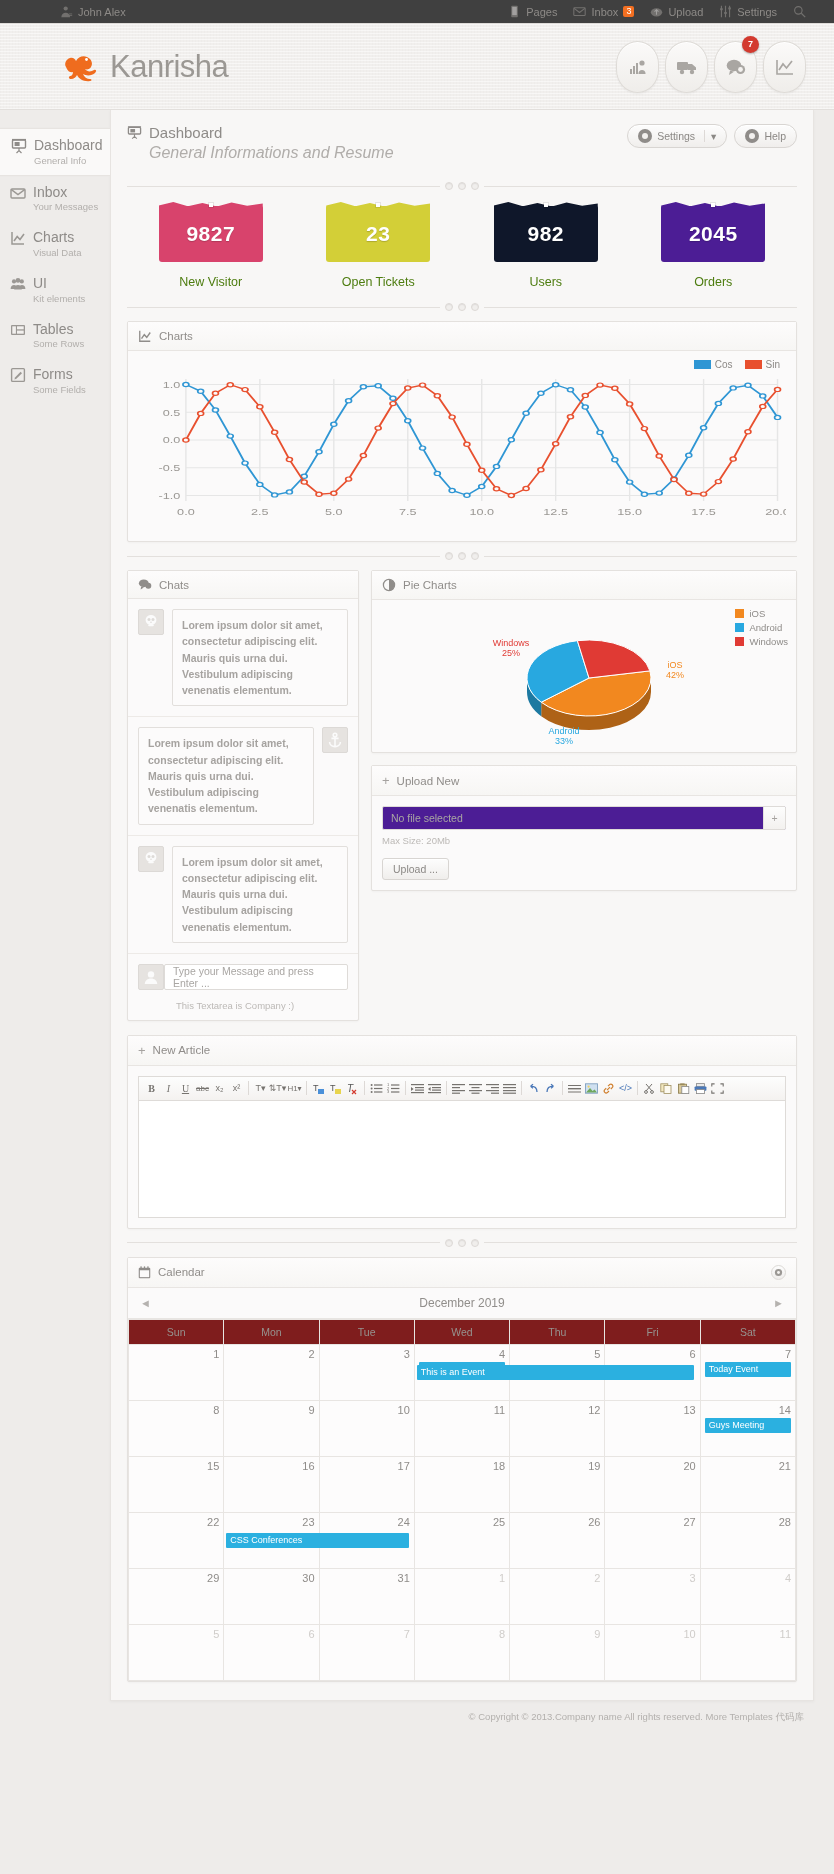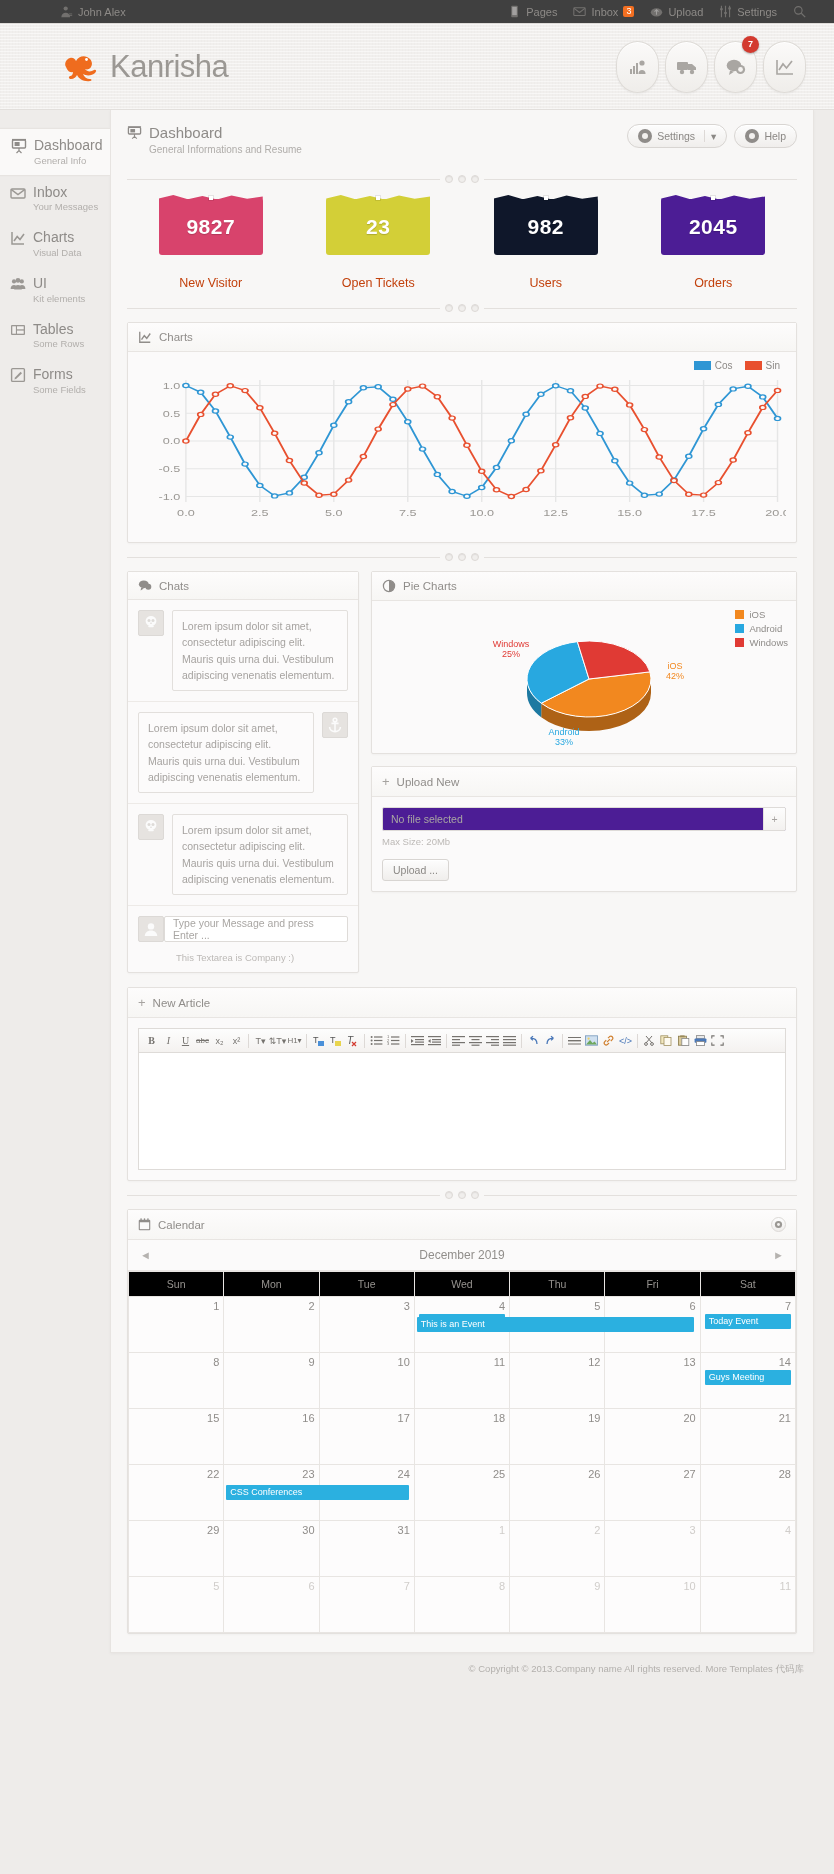--- a/index.html
+++ b/index.html
@@ -58,21 +58,21 @@
   .snav.active{ background:#faf9f8; border-top:1px solid #e7e4e1; border-bottom:1px solid #e7e4e1;
                 border-left:1px solid #e7e4e1; box-shadow:-1px 0 2px rgba(0,0,0,.03); margin-left:-10px; padding-left:20px;}
   .snav .row{ display:flex; align-items:flex-start; gap:7px;}
   .snav .t{ font-size:14px; color:#8e8b88; line-height:1.05;}
   .snav .s{ font-size:9.5px; color:#b2afac; margin-top:2px;}
   
   .content{ flex:1; background:#f8f7f6; border:1px solid #e7e4e1; border-top:none; margin-top:0;
             box-shadow:0 1px 3px rgba(0,0,0,.04); padding:0 0 18px 0; min-height:1380px;}
   .page-head{ display:flex; align-items:flex-start; padding:14px 16px 10px 16px;}
   .ph-title{ font-size:15px; color:#8e8b88; display:flex; align-items:center; gap:7px;}
-  .ph-sub{ font-size:10px; color:#b0adaa; margin-top:3px; margin-left:22px;}
+  .ph-sub{ font-size:16px; color:#b0adaa; margin-top:3px; margin-left:22px;font-style:italic;}
   .ph-btns{ margin-left:auto; display:flex; gap:7px; align-items:center;}
   .btn{
     display:inline-flex; align-items:center; gap:5px;
     background:linear-gradient(#fdfdfd,#f0eeec); border:1px solid #d8d5d2;
     border-radius:13px; padding:4px 10px; font-size:10.5px; color:#8b8885; cursor:pointer;
     box-shadow:inset 0 1px 0 #fff;
   }
   .btn .cap{ width:14px;height:14px;border-radius:50%; background:#8f8c89; display:inline-block;
              position:relative; }
   .btn .cap::after{content:""; position:absolute; inset:4px; border-radius:50%; background:#f2f0ee;}
@@ -86,42 +86,42 @@
   .stat{ width:104px; text-align:center;}
   .stat .box{ height:56px; position:relative; border-radius:2px 2px 3px 3px;
               display:flex; align-items:center; justify-content:center;
               color:#fff; font-size:21px; font-weight:bold; letter-spacing:.5px;
               text-shadow:0 1px 1px rgba(0,0,0,.18);}
   .stat .box::before{ content:""; position:absolute; left:0; right:0; top:-6px; height:10px;
      background:inherit;
      clip-path: polygon(0 55%, 14% 20%, 28% 62%, 42% 30%, 56% 66%, 70% 26%, 85% 58%, 100% 34%, 100% 100%, 0 100%);}
   .stat .pin{ position:absolute; top:-3px; left:50%; margin-left:-2px; width:4px;height:4px;
               background:#fff; box-shadow:0 0 0 1px rgba(0,0,0,.08);}
-  .stat .lbl{ margin-top:21px; font-size:12.5px; color:#c2410c;}
+  .stat .lbl{ margin-top:13px; font-size:12.5px; color:#4d7c0f;}
   
   .panel{ background:#fbfafa; border:1px solid #e4e1de; border-radius:2px; margin:0 16px;
           box-shadow:0 1px 2px rgba(0,0,0,.03);}
   .panel-head{ display:flex; align-items:center; gap:7px; padding:7px 10px;
                border-bottom:1px solid #e8e5e2; font-size:11.5px; color:#908d8a;
                background:linear-gradient(#fdfcfc,#f7f6f4);}
   .panel-head .gear{ margin-left:auto; width:15px;height:15px; border-radius:50%;
                background:linear-gradient(#fdfdfd,#efedeb); border:1px solid #dcd9d6;
                display:flex;align-items:center;justify-content:center; cursor:pointer;}
   .panel-body{ padding:10px;}
   
   .chartwrap{ position:relative; height:170px; }
   .legend{ position:absolute; right:6px; top:-2px; display:flex; gap:12px; font-size:10px; color:#8c8986; z-index:3;}
   .legend i{ display:inline-block; width:17px;height:9px; vertical-align:-1px; margin-right:4px;}
   
   .cols{ display:flex; gap:12px; margin:0 16px;}
   .col-l{ width:232px;}
   .col-r{ flex:1;}
   .panel.flat{ margin:0;}
   
-  .chatrow{ display:flex; gap:8px; padding:10px; border-bottom:1px solid #edeae7; align-items:flex-start;}
+  .chatrow{ display:flex; gap:8px; padding:10px; border-bottom:1px solid #edeae7; align-items:flex-start;font-weight:bold;}
   .chatrow.me{ flex-direction:row-reverse;}
   .avatar{ width:26px;height:26px; background:#e6e3e0; border:1px solid #dcd9d6; border-radius:2px;
            display:flex;align-items:center;justify-content:center; font-size:15px; color:#fafafa; flex:none;}
   .bubble{ border:1px solid #e2dfdc; background:#fcfbfb; border-radius:2px; padding:7px 9px;
            font-size:10.5px; line-height:1.55; color:#a6a3a0; flex:1;}
   .chatinput{ display:flex; gap:0; padding:10px; align-items:flex-start;}
   .tarea{ flex:1; border:1px solid #dedbd8; background:#fff; border-radius:2px; padding:6px 8px;
           font-size:10.5px; color:#a9a6a3; height:26px; display:flex; align-items:center; cursor:text;}
   .hint{ font-size:9.5px; color:#bcb9b6; padding:0 10px 9px 48px;}
   
@@ -142,21 +142,21 @@
        font-size:10px; color:#76736f; cursor:pointer;}
   .tbsep{ width:1px; height:14px; background:#ddd9d6; margin:0 3px;}
   .editor-area{ border:1px solid #dedbd8; background:#fff; height:118px;}
   
   .cal-nav{ display:flex; align-items:center; padding:8px 12px; border-bottom:1px solid #e8e5e2;
             font-size:12px; color:#918e8b;}
   .cal-nav .ar{ cursor:pointer; color:#b5b2af; font-size:11px;}
   .cal-nav .mon{ flex:1; text-align:center;}
   table.cal{ width:100%; border-collapse:collapse; table-layout:fixed;}
   table.cal th{ font-weight:normal; font-size:10.5px; color:#96938f; padding:6px 0;
-                border:1px solid #e8e5e2; background:#000000;}
+                border:1px solid #e8e5e2; background:#7f1d1d;}
   table.cal td{ border:1px solid #e8e5e2; height:56px; vertical-align:top; padding:3px 4px 0 4px;
                 position:relative; background:#fdfcfc;}
   table.cal td .dn{ font-size:11px; color:#8f8c89; text-align:right; display:block;}
   table.cal td.oth .dn{ color:#d0cdca;}
   .ev{ background:#2bb0e0; color:#fff; font-size:9px; padding:2px 4px; margin-top:2px;
        border-radius:1px; line-height:1.25; cursor:pointer; position:relative; z-index:2;}
   .ev.wide{ position:absolute; left:2px; z-index:4; white-space:nowrap;}
   
   .footer{ text-align:right; font-size:9.5px; color:#b3b0ad; padding:10px 30px 0 0;}
 </style>

